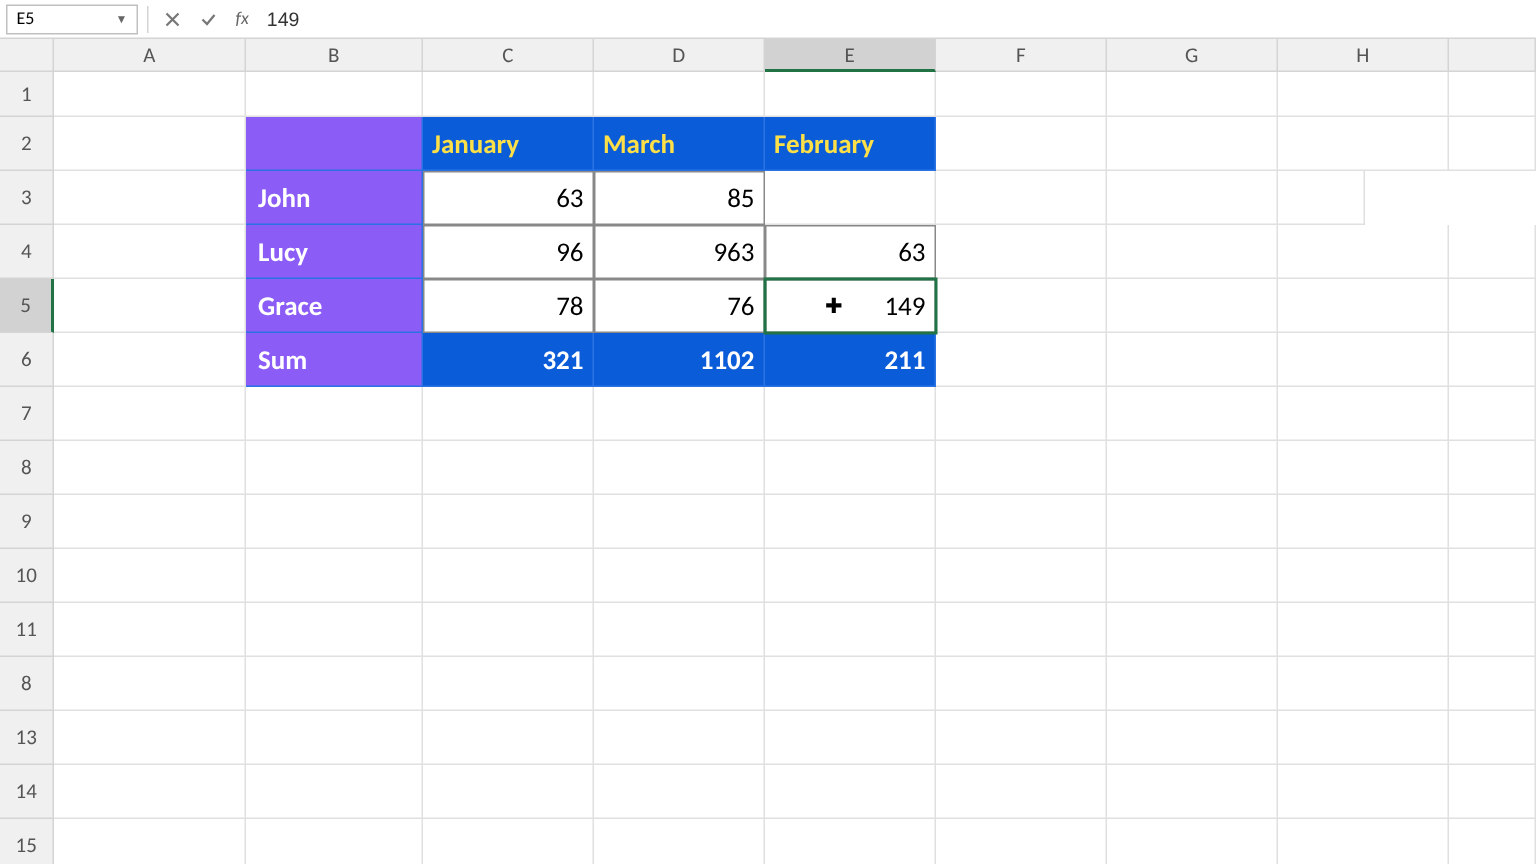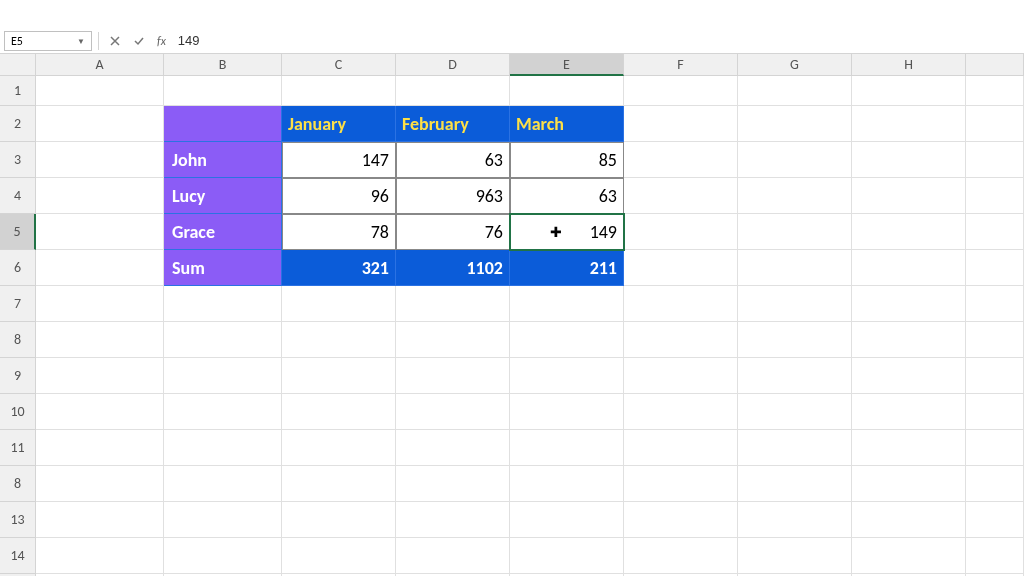--- a/index.html
+++ b/index.html
@@ -1,20 +1,20 @@
 <!DOCTYPE html>
 <html><head>
   <meta charset="utf-8">
   <style>
     * { margin: 0; padding: 0; box-sizing: border-box; }
     body { font-family: 'Segoe UI', Calibri, Arial, sans-serif; font-size: 14px; background: #fff; user-select: none; }
     .app { width: 1024px; height: 576px; display: flex; flex-direction: column; background: #fff; }
     
     
-    .formula-bar { display: flex; align-items: center; height: 26px; border-bottom: 1px solid #d4d4d4; background: #fff; gap: 4px; padding: 0 4px; margin-top: 28px; }
+    .formula-bar { display: flex; align-items: center; height: 26px; border-bottom: 1px solid #d4d4d4; background: #fff; gap: 4px; padding: 0 4px; }
     .name-box { width: 88px; height: 20px; border: 1px solid #c0c0c0; background: #fff; font-size: 12px; padding: 0 6px; display: flex; align-items: center; justify-content: space-between; }
     .name-box-arrow { font-size: 8px; color: #666; }
     .fb-divider { width: 1px; height: 18px; background: #d4d4d4; margin: 0 2px; }
     .fb-btn { width: 20px; height: 20px; display: flex; align-items: center; justify-content: center; font-size: 12px; color: #666; cursor: default; }
     .fb-btn svg { width: 12px; height: 12px; }
     .fx-label { font-style: italic; font-size: 12px; color: #666; padding: 0 4px; }
     .formula-input { flex: 1; height: 20px; border: none; outline: none; font-size: 13px; padding: 0 4px; color: #333; }
     
     
     .grid-area { flex: 1; overflow: hidden; position: relative; }
@@ -102,33 +102,32 @@
         <div class="cell wG"></div>
         <div class="cell wH"></div>
         <div class="cell wI"></div>
       </div>
 
       <div class="row">
         <div class="row-header">2</div>
         <div class="cell wA"></div>
         <div class="cell wB blue-header-left"></div>
         <div class="cell wC blue-header">January</div>
+        <div class="cell wE blue-header">March</div>
         <div class="cell wD blue-header">February</div>
-        <div class="cell wE blue-header">March</div>
         <div class="cell wF"></div>
         <div class="cell wG"></div>
         <div class="cell wH"></div>
         <div class="cell wI"></div>
       </div>
 
       <div class="row">
         <div class="row-header">3</div>
         <div class="cell wA"></div>
         <div class="cell wB blue-header-left">John</div>
-        <div class="cell wC data-cell num">147</div>
         <div class="cell wD data-cell num">63</div>
         <div class="cell wE data-cell num">85</div>
         <div class="cell wF"></div>
         <div class="cell wG"></div>
         <div class="cell wH"></div>
         <div class="cell wI"></div>
       </div>
 
       <div class="row">
         <div class="row-header">4</div>

